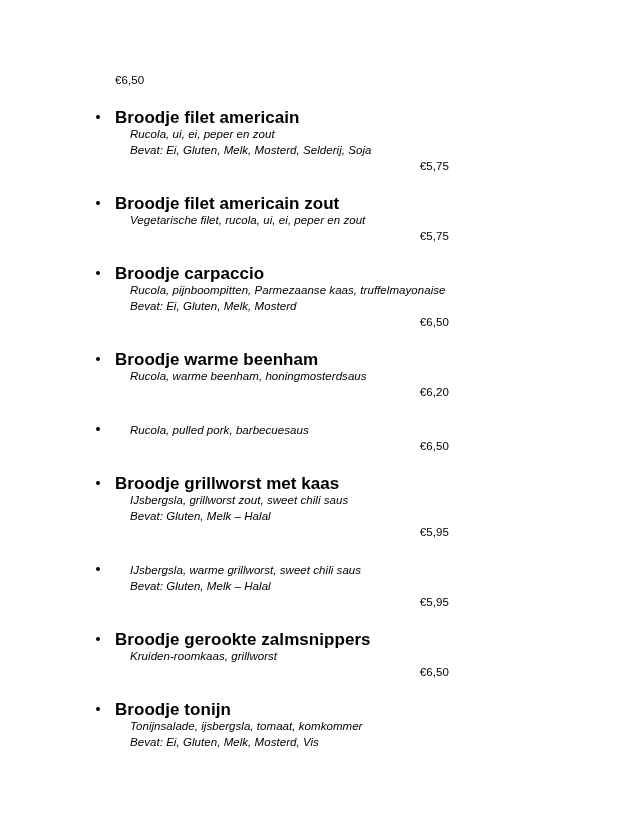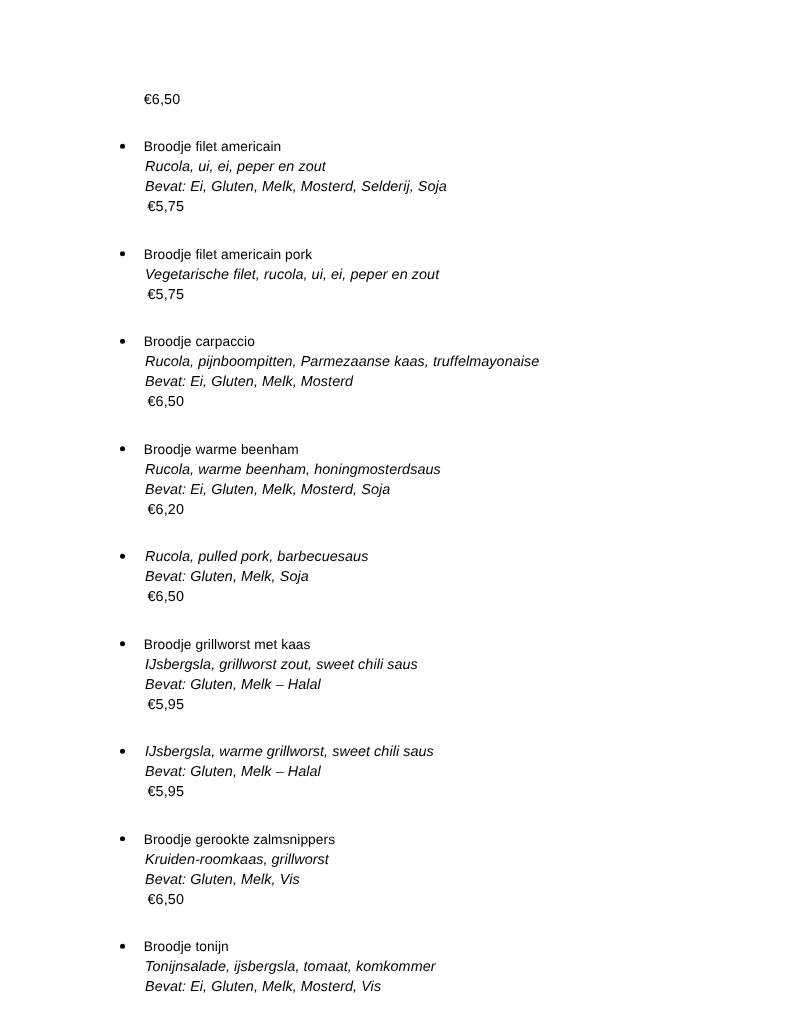--- a/index.html
+++ b/index.html
@@ -45,102 +45,100 @@
     position: absolute;
     left: 0px;
     top: 5px;
     width: 4px;
     height: 4px;
     border-radius: 50%;
     background: #000000;
   }
   .item-name {
     display: block;
-    font-size: 11px;
+    font-size: 17px;
     line-height: 16px;
-    font-weight: normal;
+    font-weight: bold;
     letter-spacing: 0.05px;
   }
   .item-desc,
   .item-contains {
     display: block;
     font-size: 11.5px;
     line-height: 16px;
     font-style: italic;
-    margin-left: 1px;
+    margin-left: 15px;
     letter-spacing: 0.05px;
   }
   .item-price {
     display: block;
     font-size: 11.5px;
     line-height: 16px;
     margin-left: 3px;
     letter-spacing: 0.1px;
+    text-align: right;
   }
 </style>
 </head>
 <body>
 
 <div class="page">
 
   <div class="orphan-price">€6,50</div>
 
   <ul class="menu-list">
     <li class="menu-item">
       <span class="bullet"></span>
       <span class="item-name">Broodje filet americain</span>
       <span class="item-desc">Rucola, ui, ei, peper en zout</span>
       <span class="item-contains">Bevat: Ei, Gluten, Melk, Mosterd, Selderij, Soja</span>
       <span class="item-price">€5,75</span>
     </li>
     <li class="menu-item">
       <span class="bullet"></span>
-      <span class="item-name">Broodje filet americain pork</span>
+      <span class="item-name">Broodje filet americain zout</span>
       <span class="item-desc">Vegetarische filet, rucola, ui, ei, peper en zout</span>
 
       <span class="item-price">€5,75</span>
     </li>
     <li class="menu-item">
       <span class="bullet"></span>
       <span class="item-name">Broodje carpaccio</span>
       <span class="item-desc">Rucola, pijnboompitten, Parmezaanse kaas, truffelmayonaise</span>
       <span class="item-contains">Bevat: Ei, Gluten, Melk, Mosterd</span>
       <span class="item-price">€6,50</span>
     </li>
     <li class="menu-item">
       <span class="bullet"></span>
       <span class="item-name">Broodje warme beenham</span>
       <span class="item-desc">Rucola, warme beenham, honingmosterdsaus</span>
-      <span class="item-contains">Bevat: Ei, Gluten, Melk, Mosterd, Soja</span>
       <span class="item-price">€6,20</span>
     </li>
     <li class="menu-item">
       <span class="bullet"></span>
       <span class="item-desc">Rucola, pulled pork, barbecuesaus</span>
-      <span class="item-contains">Bevat: Gluten, Melk, Soja</span>
       <span class="item-price">€6,50</span>
     </li>
     <li class="menu-item">
       <span class="bullet"></span>
       <span class="item-name">Broodje grillworst met kaas</span>
       <span class="item-desc">IJsbergsla, grillworst zout, sweet chili saus</span>
       <span class="item-contains">Bevat: Gluten, Melk – Halal</span>
       <span class="item-price">€5,95</span>
     </li>
     <li class="menu-item">
       <span class="bullet"></span>
       <span class="item-desc">IJsbergsla, warme grillworst, sweet chili saus</span>
       <span class="item-contains">Bevat: Gluten, Melk – Halal</span>
       <span class="item-price">€5,95</span>
     </li>
     <li class="menu-item">
       <span class="bullet"></span>
       <span class="item-name">Broodje gerookte zalmsnippers</span>
       <span class="item-desc">Kruiden-roomkaas, grillworst</span>
-      <span class="item-contains">Bevat: Gluten, Melk, Vis</span>
       <span class="item-price">€6,50</span>
     </li>
     <li class="menu-item">
       <span class="bullet"></span>
       <span class="item-name">Broodje tonijn</span>
       <span class="item-desc">Tonijnsalade, ijsbergsla, tomaat, komkommer</span>
       <span class="item-contains">Bevat: Ei, Gluten, Melk, Mosterd, Vis</span>
 
     </li>
   </ul>

